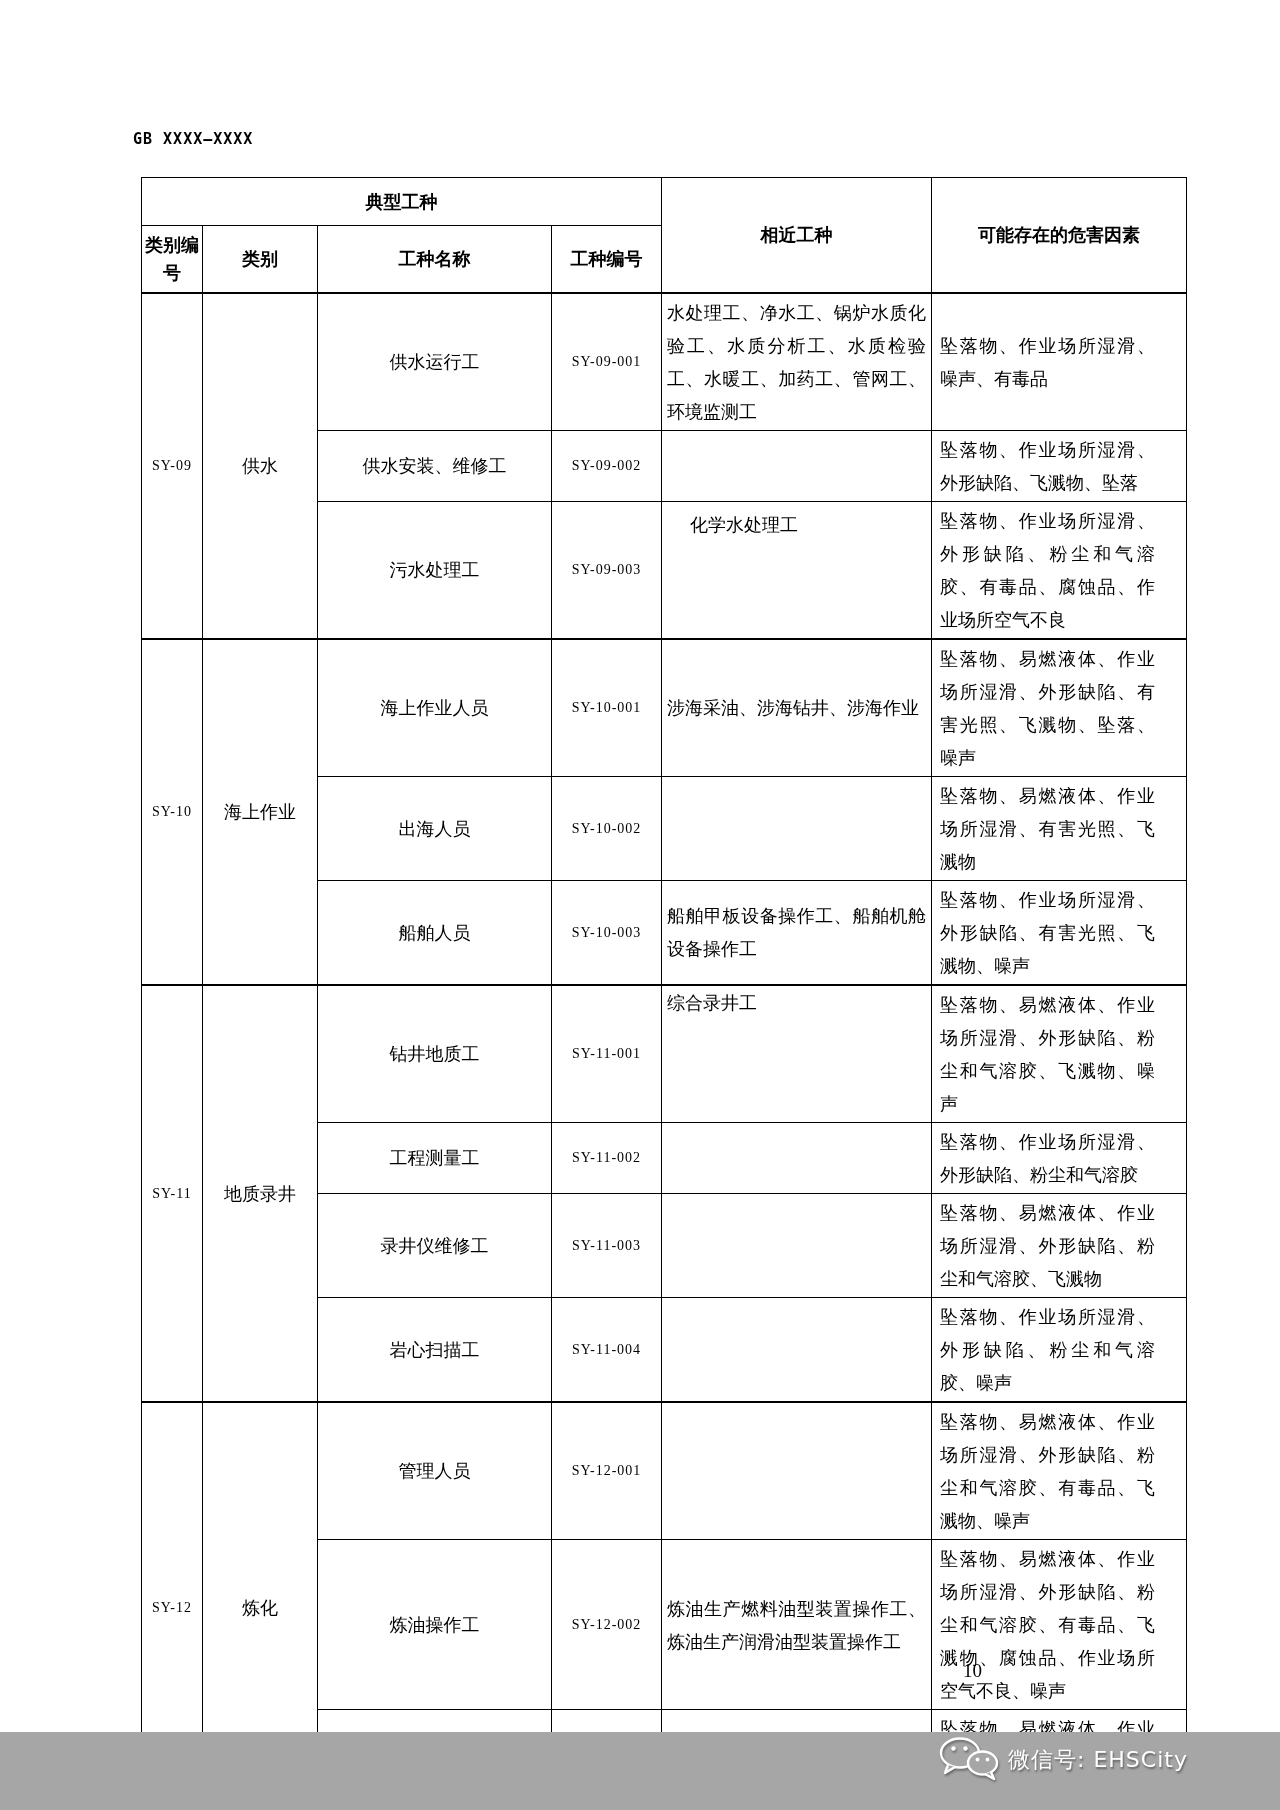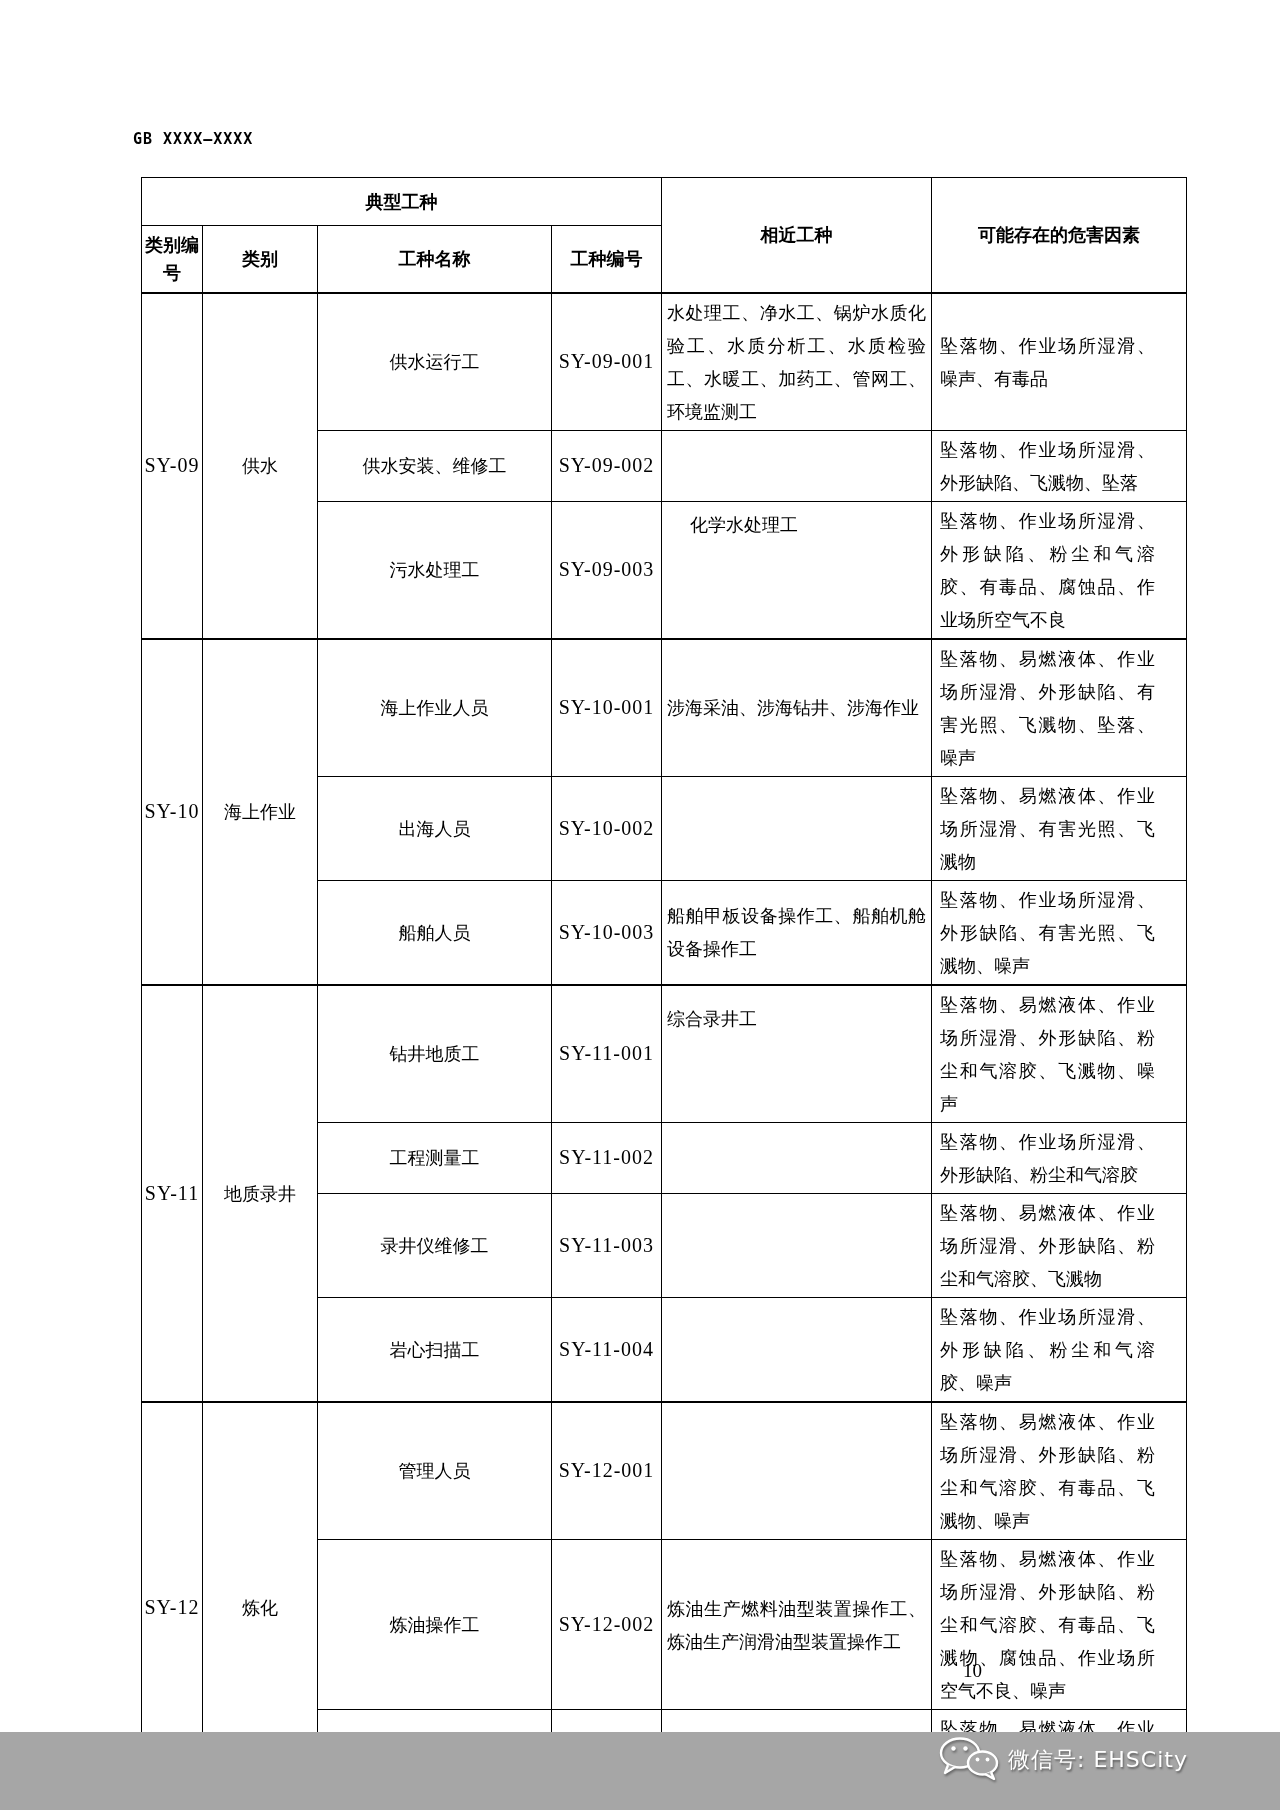--- a/index.html
+++ b/index.html
@@ -31,21 +31,21 @@
     padding: 0;
     overflow: hidden;
   }
   .job-table th { font-weight: bold; text-align: center; line-height: 28px; }
   .job-table thead tr.hdr-sub th { border-bottom-width: 2px; }
   .job-table tr.section-start td { border-top-width: 2px; }
   td.c-center { text-align: center; }
   td.c-code {
     text-align: center;
     font-family: "Liberation Serif", serif;
-    font-size: 20px; letter-spacing: 1px;
+    font-size: 14px; letter-spacing: 1px;
   }
   td.c-just {
     text-align: justify;
     text-justify: inter-character;
     padding: 2px 5px 2px 5px;
   }
   td.c-hz { padding: 2px 31px 2px 8px; }
   .pageno {
     position: absolute; left: 963px; top: 1660px;
     font-family: "Liberation Serif", serif;
@@ -151,21 +151,21 @@
       <td class="c-code">SY-10-003</td>
       <td class="c-just">船舶甲板设备操作工、船舶机舱设备操作工</td>
       <td class="c-just c-hz">坠落物、作业场所湿滑、外形缺陷、有害光照、飞溅物、噪声</td>
     </tr>
 
     <tr class="h104 section-start">
       <td class="c-code" rowspan="4">SY-11</td>
       <td class="c-center" rowspan="4">地质录井</td>
       <td class="c-center">钻井地质工</td>
       <td class="c-code">SY-11-001</td>
-      <td class="c-just" style="vertical-align:top; padding-top:16px;margin-top:8px;">综合录井工</td>
+      <td class="c-just" style="vertical-align:top; padding-top:0;margin-top:8px;">综合录井工</td>
       <td class="c-just c-hz">坠落物、易燃液体、作业场所湿滑、外形缺陷、粉尘和气溶胶、飞溅物、噪声</td>
     </tr>
     <tr class="h65">
       <td class="c-center">工程测量工</td>
       <td class="c-code">SY-11-002</td>
       <td class="c-just"></td>
       <td class="c-just c-hz">坠落物、作业场所湿滑、外形缺陷、粉尘和气溶胶</td>
     </tr>
     <tr class="h101">
       <td class="c-center">录井仪维修工</td>

